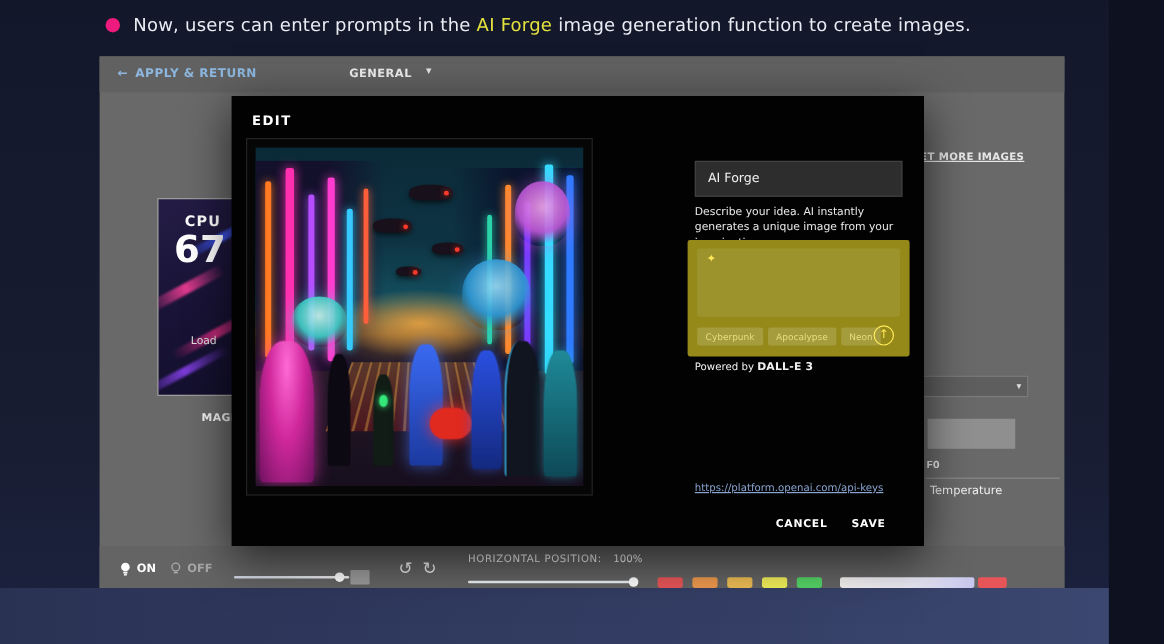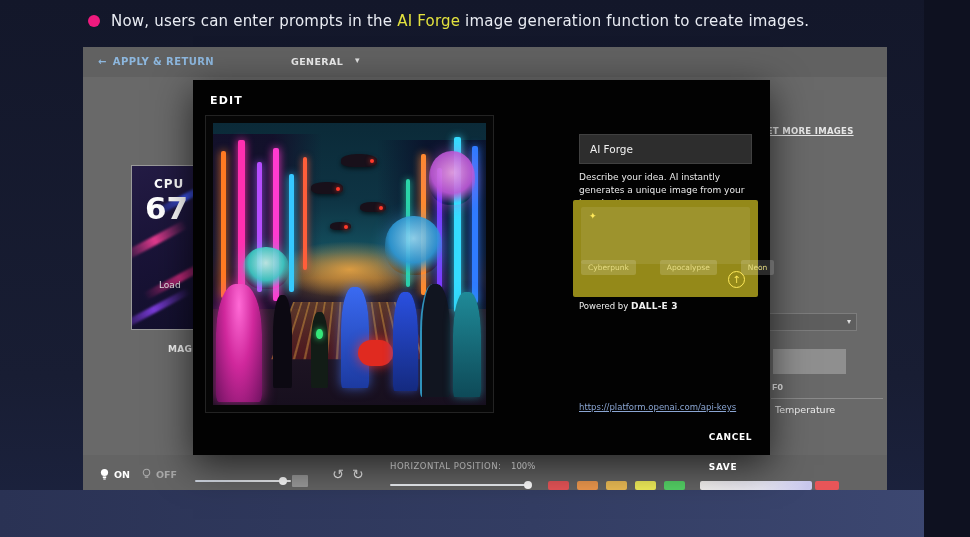--- a/index.html
+++ b/index.html
@@ -137,30 +137,30 @@
   .fig-teal { left:88%; top:60%; width:10%; height:37%; background:linear-gradient(180deg,#1f8a98,#0e4a58); box-shadow:0 0 10px rgba(40,190,210,.5); }
 
   
   .engine-box { position:absolute; left:386px; top:54px; width:173px; height:30px; background:#2d2d2d;
     border:1px solid #404040; color:#f0f0f0; font-size:10.5px; line-height:28px; padding-left:10px; cursor:pointer; }
   .engine-desc { position:absolute; left:386px; top:91px; width:180px; color:#e9e9e9; font-size:9px; line-height:1.45; }
   .prompt-box { position:absolute; left:380px; top:120px; width:185px; height:97px; background:#948919; border-radius:2px; }
   .prompt-inner { position:absolute; left:8px; top:7px; width:169px; height:57px; background:rgba(255,255,255,.09); border-radius:2px; }
   .sparkle { position:absolute; left:8px; top:4px; color:#ffe95a; font-size:9px; }
   .prompt-text { position:absolute; left:24px; top:6px; width:136px; color:#ddd058; font-size:8.5px; line-height:1.5; }
-  .chip-row { position:absolute; left:8px; bottom:22px; display:flex; gap:24px; }
+  .chip-row { position:absolute; left:8px; bottom:9px; display:flex; gap:4px; }
   .chip { background:rgba(255,255,255,.16); color:#e6dc82; font-size:7.5px; padding:3px 7px; border-radius:2px; cursor:pointer; }
   .submit-circle { position:absolute; right:13px; bottom:9px; width:17px; height:17px; border:1.5px solid #ffe95a;
     border-radius:50%; color:#ffe95a; font-size:10px; line-height:15px; text-align:center; cursor:pointer; }
   .powered { position:absolute; left:386px; top:221px; color:#f0f0f0; font-size:8.5px; }
   .powered b { font-size:9px; letter-spacing:.2px; }
   .help-text { position:absolute; left:386px; top:270px; width:180px; color:#ececec; font-size:8.5px; line-height:1.5; }
   .link-blue { color:#9cc0e6; text-decoration:underline; cursor:pointer; }
   .api-link { position:absolute; left:386px; top:322px; color:#8aa5d2; font-size:8.5px; text-decoration:underline; cursor:pointer; }
-  .modal-actions { position:absolute; right:18px; top:352px; display:flex; gap:20px;flex-direction:column; }
+  .modal-actions { position:absolute; right:32px; top:352px; display:flex; gap:20px; }
   .modal-actions span { color:#ffffff; font-size:9px; font-weight:bold; letter-spacing:.6px; cursor:pointer; }
 </style>
 </head>
 <body>
 
 <div class="screen">
 
   <div class="footer-strip"></div>
 
   <div class="caption">

